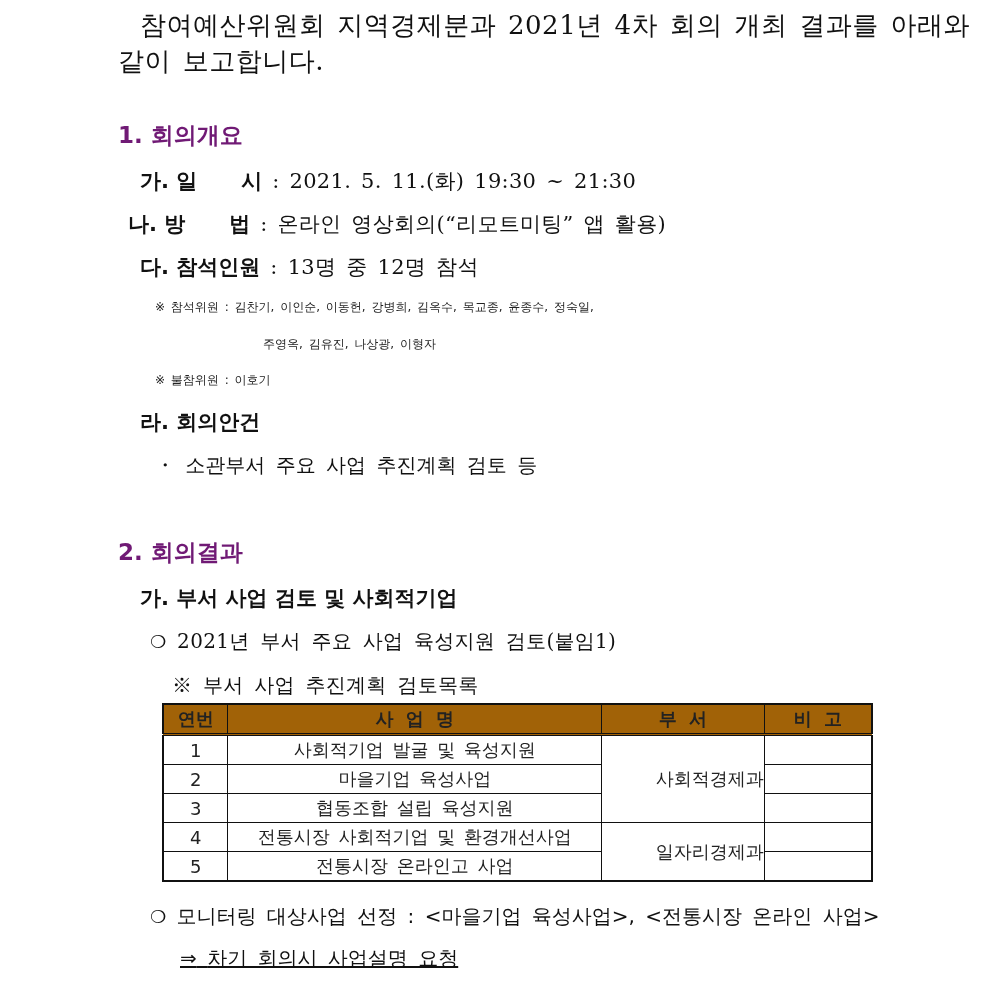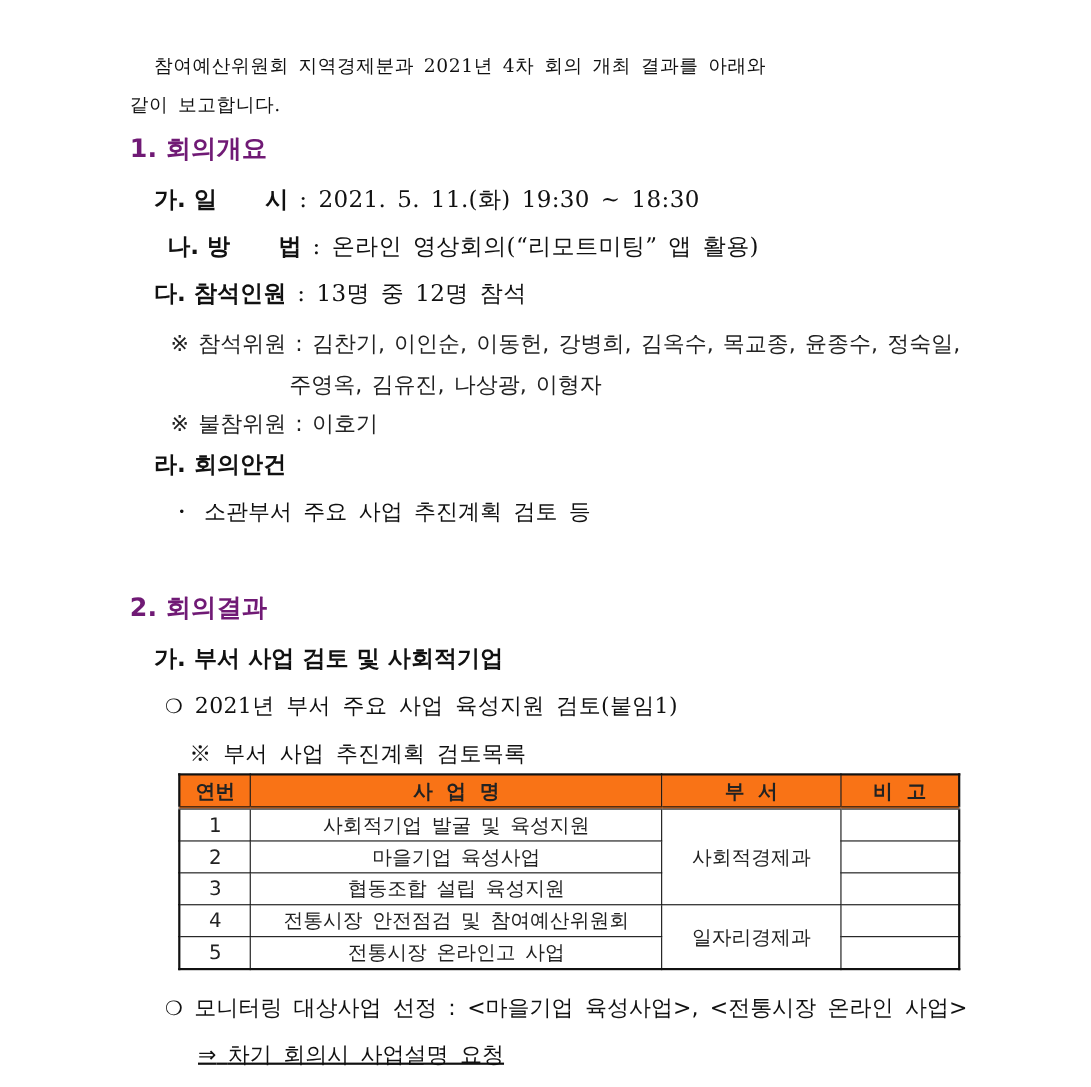--- a/index.html
+++ b/index.html
@@ -10,24 +10,23 @@
     body {
       width: 992px;
       height: 988px;
       position: relative;
       overflow: hidden;
       font-family: "DejaVu Serif", "Liberation Serif", serif;
       color: #111111;
     }
     .abs { position: absolute; white-space: nowrap; }
     .intro {
-      font-size: 17px;
+      font-size: 26px;
       letter-spacing: 0.5px;
       word-spacing: 3px;
-      margin-top: 40px;
     }
     .sec-title {
       font-family: "DejaVu Sans", "Liberation Sans", sans-serif;
       font-weight: bold;
       font-size: 23px;
       color: #701a75;
     }
     .sub {
       font-family: "DejaVu Sans", "Liberation Sans", sans-serif;
       font-size: 21px;
@@ -35,21 +34,21 @@
       color: #111;
     }
     .sub .val {
       font-family: "DejaVu Serif", "Liberation Serif", serif;
       font-weight: normal;
       letter-spacing: 0.3px;
       word-spacing: 3px;
     }
     .note {
       font-family: "DejaVu Sans", "Liberation Sans", sans-serif;
-      font-size: 20px;
+      font-size: 12px;
       color: #222;
       word-spacing: 2px;
     }
     .body21 {
       font-family: "DejaVu Serif", "Liberation Serif", serif;
       font-size: 20px;
       word-spacing: 4px;
       letter-spacing: 0.3px;
     }
     .body-sans {
@@ -63,51 +62,51 @@
       left: 162px;
       top: 703px;
       width: 711px;
       border-collapse: collapse;
       border: 2px solid #111;
       font-family: "DejaVu Sans", "Liberation Sans", sans-serif;
       font-size: 18px;
       color: #222;
     }
     table.rev th {
-      background: #f97316;
+      background: #a16207;
       font-weight: bold;
       height: 28px;
       border-left: 1px solid #111;
       border-bottom: 3px double #111;
       padding: 0;
       word-spacing: 6px;
     }
     table.rev th:first-child { border-left: none; }
     table.rev td {
       height: 28px;
       border: 1px solid #111;
       text-align: center;
       padding: 0;
       word-spacing: 3px;
     }
-    table.rev td.merged { vertical-align: middle; }
+    table.rev td.merged { vertical-align: middle; text-align: right; }
   </style>
 </head>
 <body>
 
 <div class="abs intro" style="left:140px; top:8px;">참여예산위원회 지역경제분과 2021년 4차 회의 개최 결과를 아래와</div>
 <div class="abs intro" style="left:118px; top:44px;">같이 보고합니다.</div>
 
 <div class="abs sec-title" style="left:118px; top:120px;">1. 회의개요</div>
 
 <div class="abs sub" style="left:140px; top:167px;">
-  <span style="white-space:pre;">가. 일      시</span><span class="val" style="white-space:pre;"> : </span><span class="val">2021. 5. 11.(화) 19:30 ~ 18:30</span>
+  <span style="white-space:pre;">가. 일      시</span><span class="val" style="white-space:pre;"> : </span><span class="val">2021. 5. 11.(화) 19:30 ~ 21:30</span>
 </div>
 
-<div class="abs sub" style="left:152px; top:210px;">
+<div class="abs sub" style="left:128px; top:210px;">
   <span style="white-space:pre;">나. 방      법</span><span class="val" style="white-space:pre;"> : </span><span class="val">온라인 영상회의(“리모트미팅” 앱 활용)</span>
 </div>
 
 <div class="abs sub" style="left:140px; top:253px;">
   <span style="white-space:pre;">다. 참석인원</span><span class="val" style="white-space:pre;"> : </span><span class="val">13명 중 12명 참석</span>
 </div>
 
 <div class="abs note" style="left:155px; top:299px;">
   <span style="white-space:pre;">※ 참석위원 : </span><span>김찬기, 이인순, 이동헌, 강병희, 김옥수, 목교종, 윤종수, 정숙일,</span>
 </div>
@@ -161,21 +160,21 @@
       <td>마을기업 육성사업</td>
       <td></td>
     </tr>
     <tr>
       <td>3</td>
       <td>협동조합 설립 육성지원</td>
       <td></td>
     </tr>
     <tr>
       <td>4</td>
-      <td>전통시장 안전점검 및 참여예산위원회</td>
+      <td>전통시장 사회적기업 및 환경개선사업</td>
       <td class="merged" rowspan="2">일자리경제과</td>
       <td></td>
     </tr>
     <tr>
       <td>5</td>
       <td>전통시장 온라인고 사업</td>
       <td></td>
     </tr>
   </tbody>
 </table>

